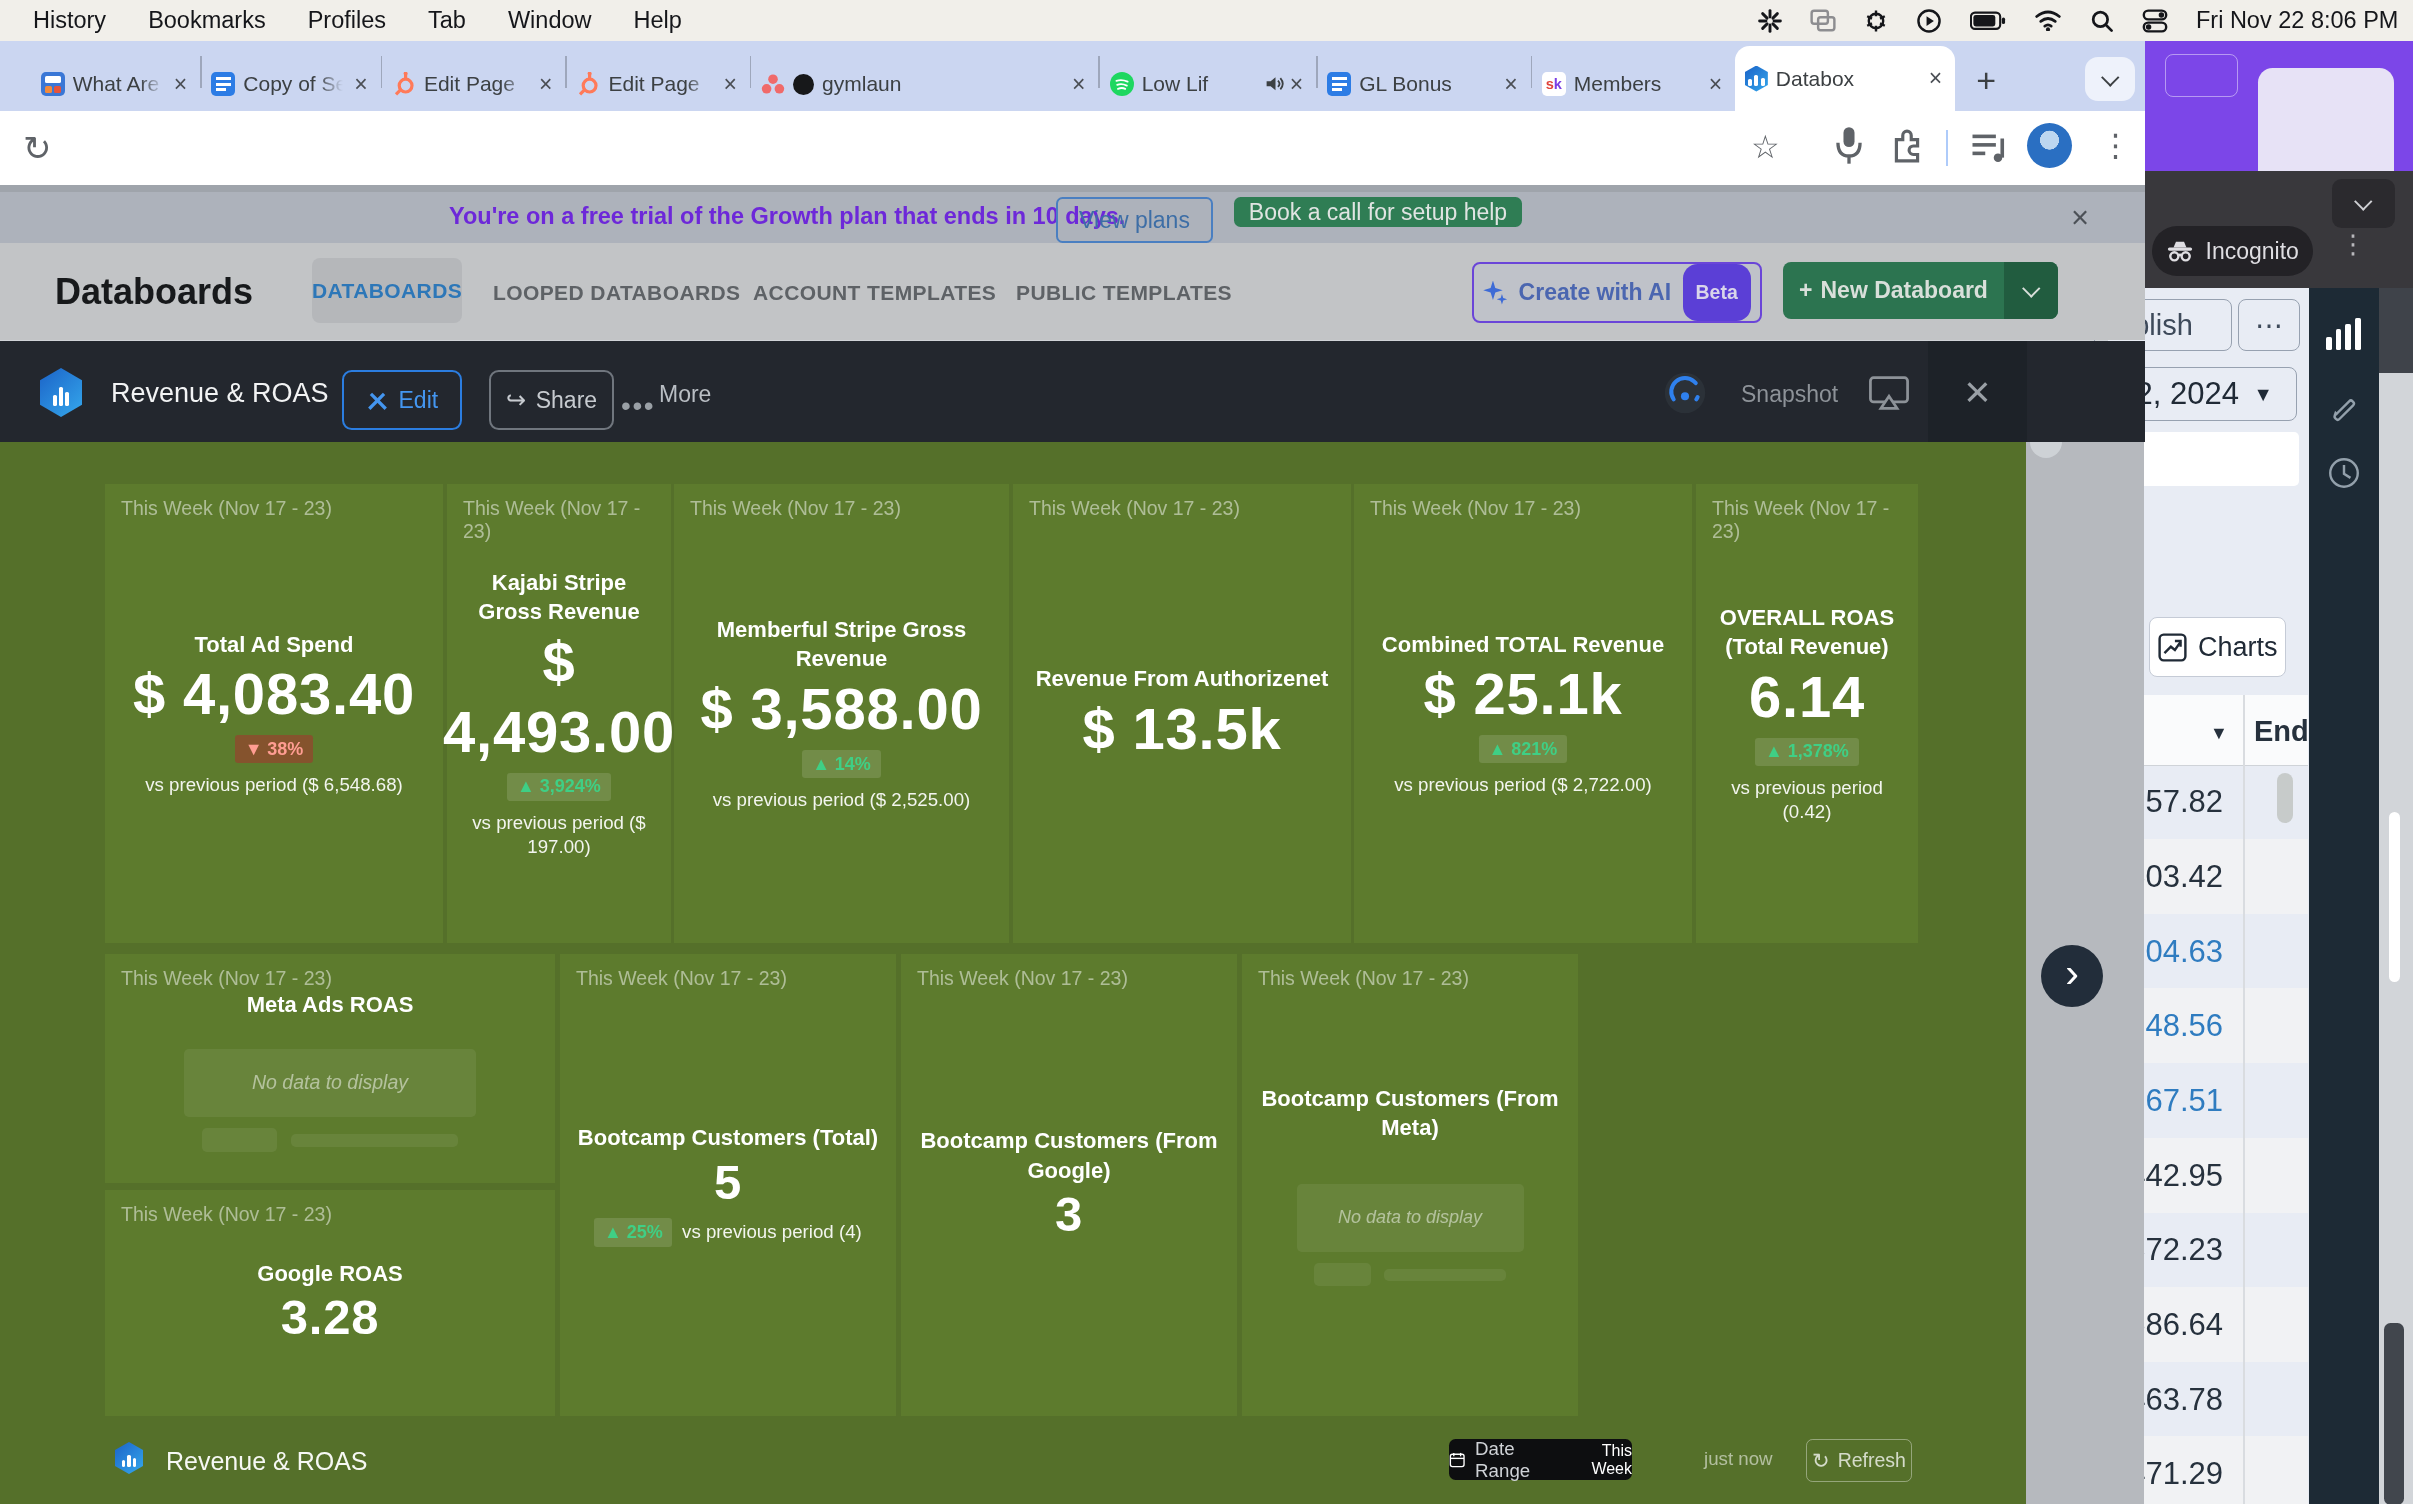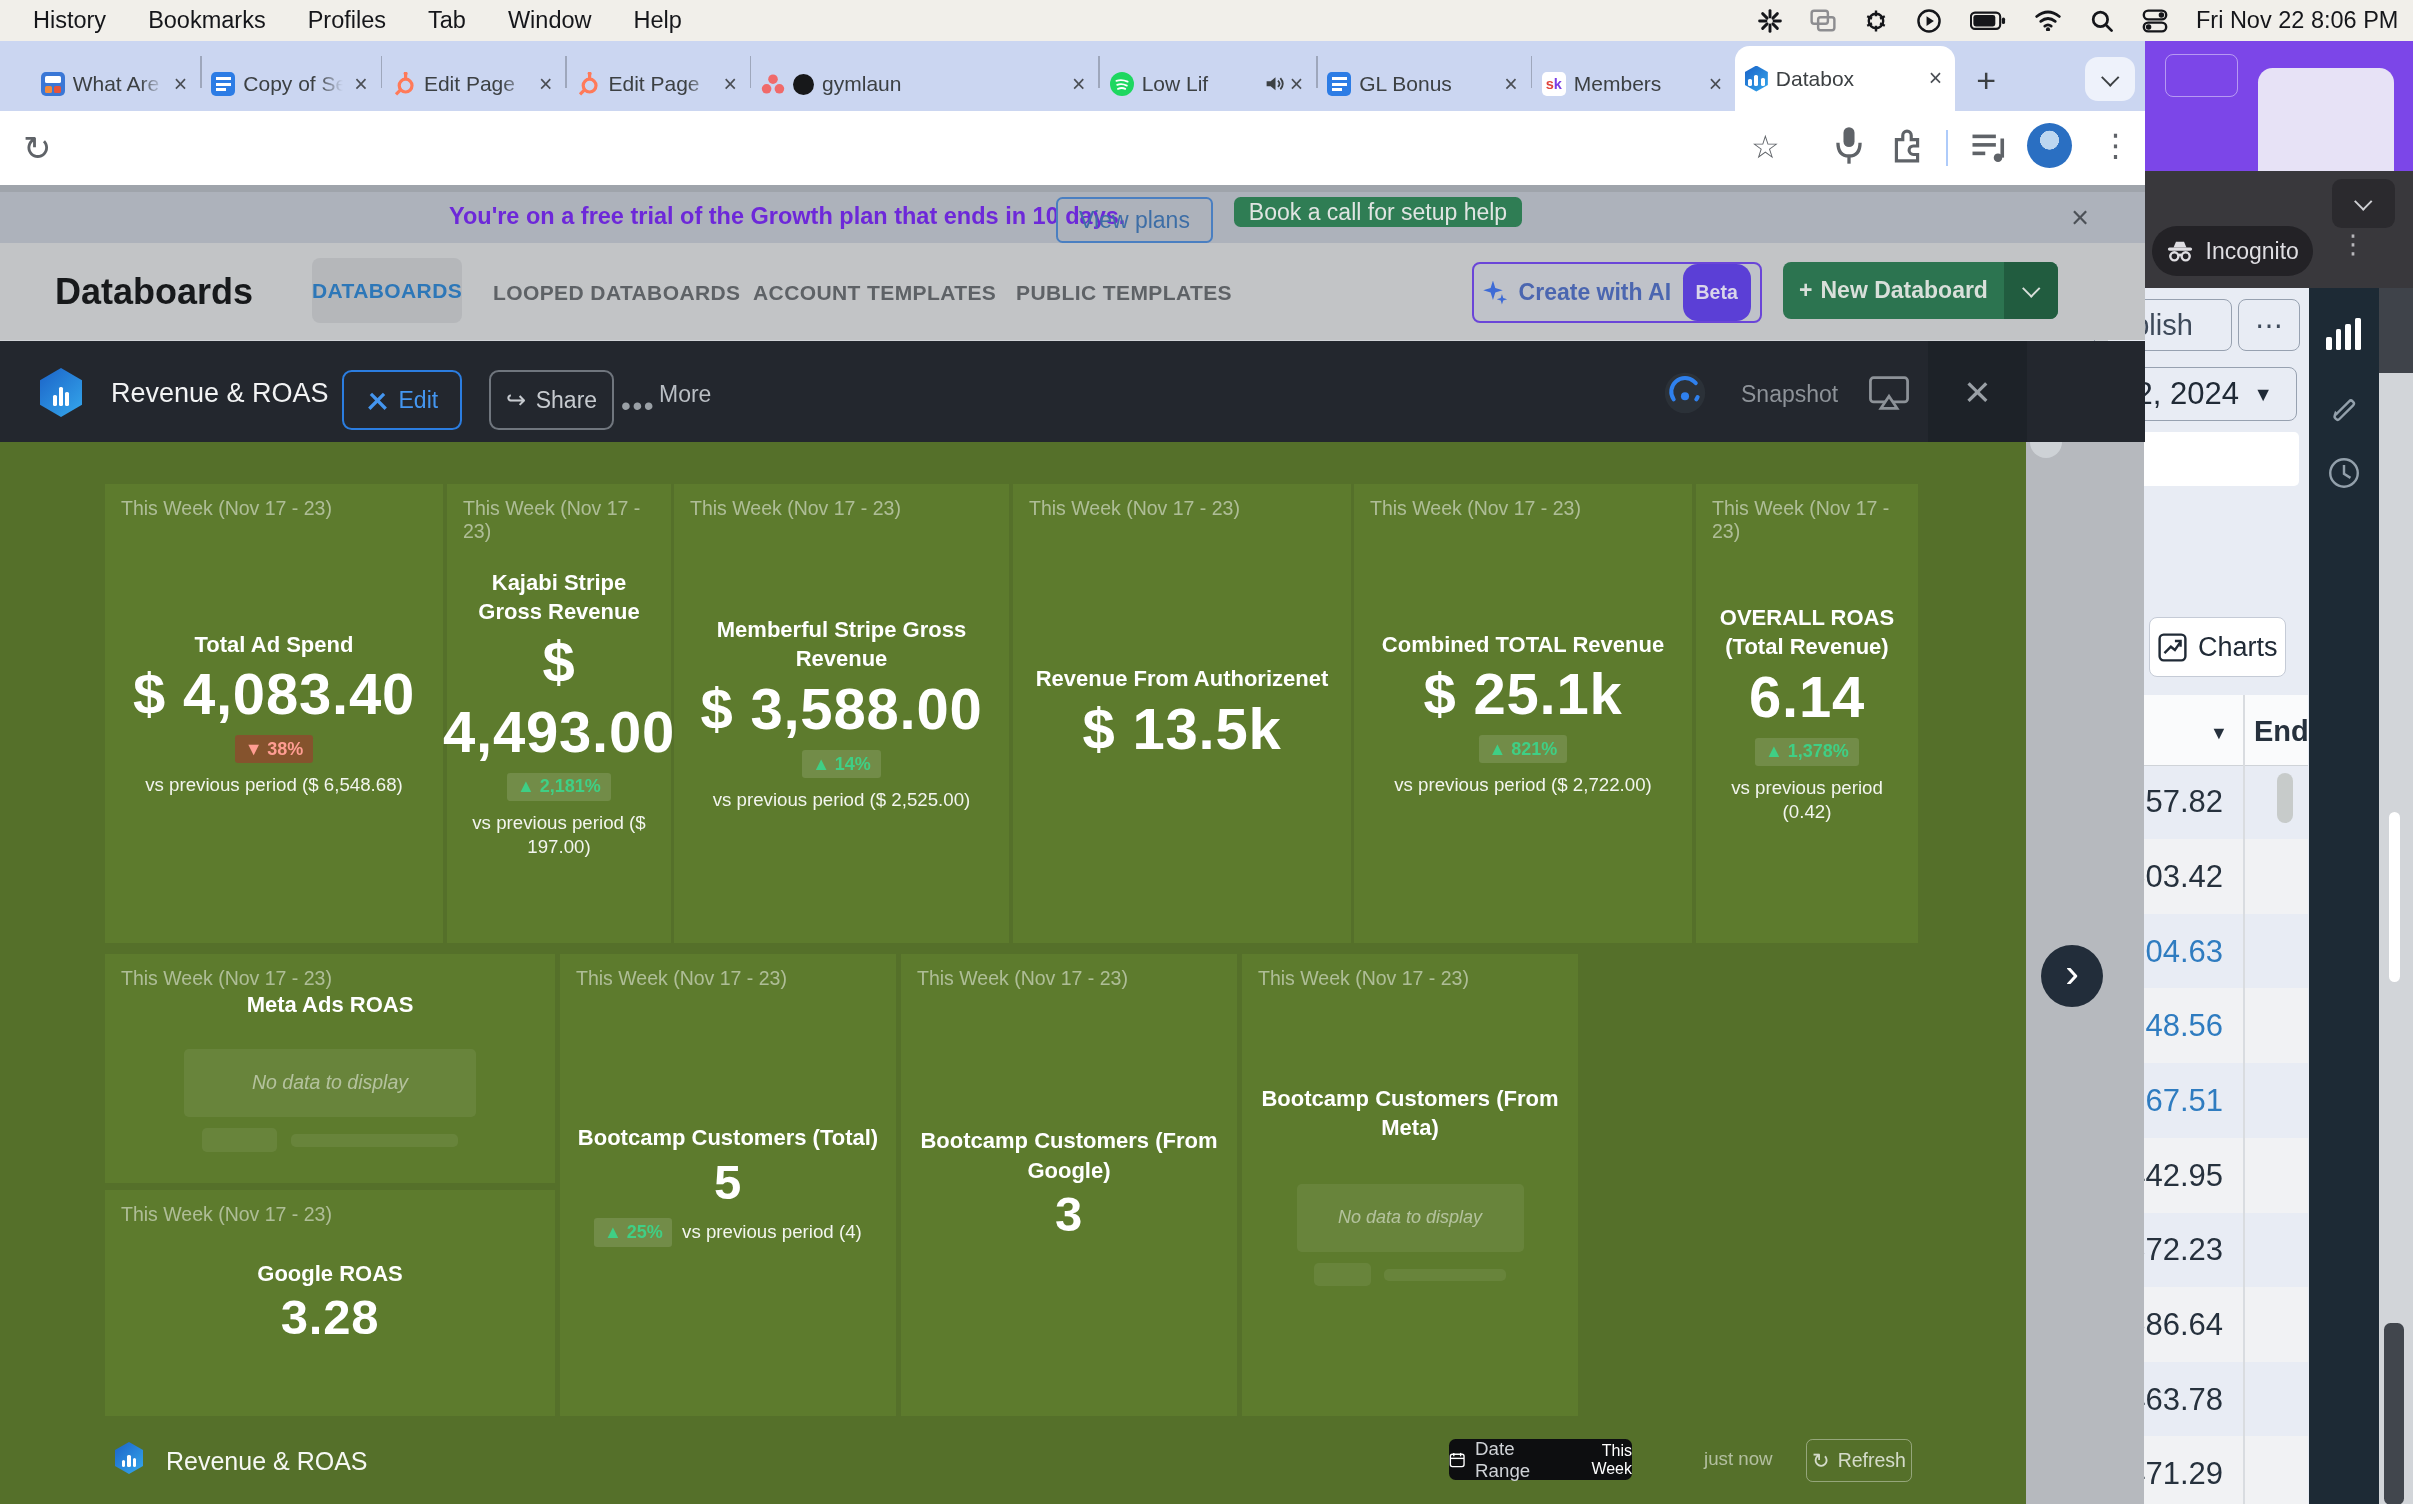--- a/index.html
+++ b/index.html
@@ -425,21 +425,21 @@
     </div>
   </div>
   <div class="card" style="left:447px;top:42px;width:224px;height:459px;">
     <div class="period">This Week (Nov 17 - 23)</div>
     <div class="metric">
       <div class="m-title">Kajabi Stripe Gross Revenue</div>
       <div class="m-value">$ 4,493.00</div>
       <div class="m-cmp">
         <span class="badge up">
             <span>▲</span>
-            <span>2,181%</span>
+            <span>3,924%</span>
           </span>
         <span>vs previous period ($ 197.00)</span>
       </div>
     </div>
   </div>
   <div class="card" style="left:674px;top:42px;width:335px;height:459px;">
     <div class="period">This Week (Nov 17 - 23)</div>
     <div class="metric">
       <div class="m-title">Memberful Stripe Gross Revenue</div>
       <div class="m-value">$ 3,588.00</div>

